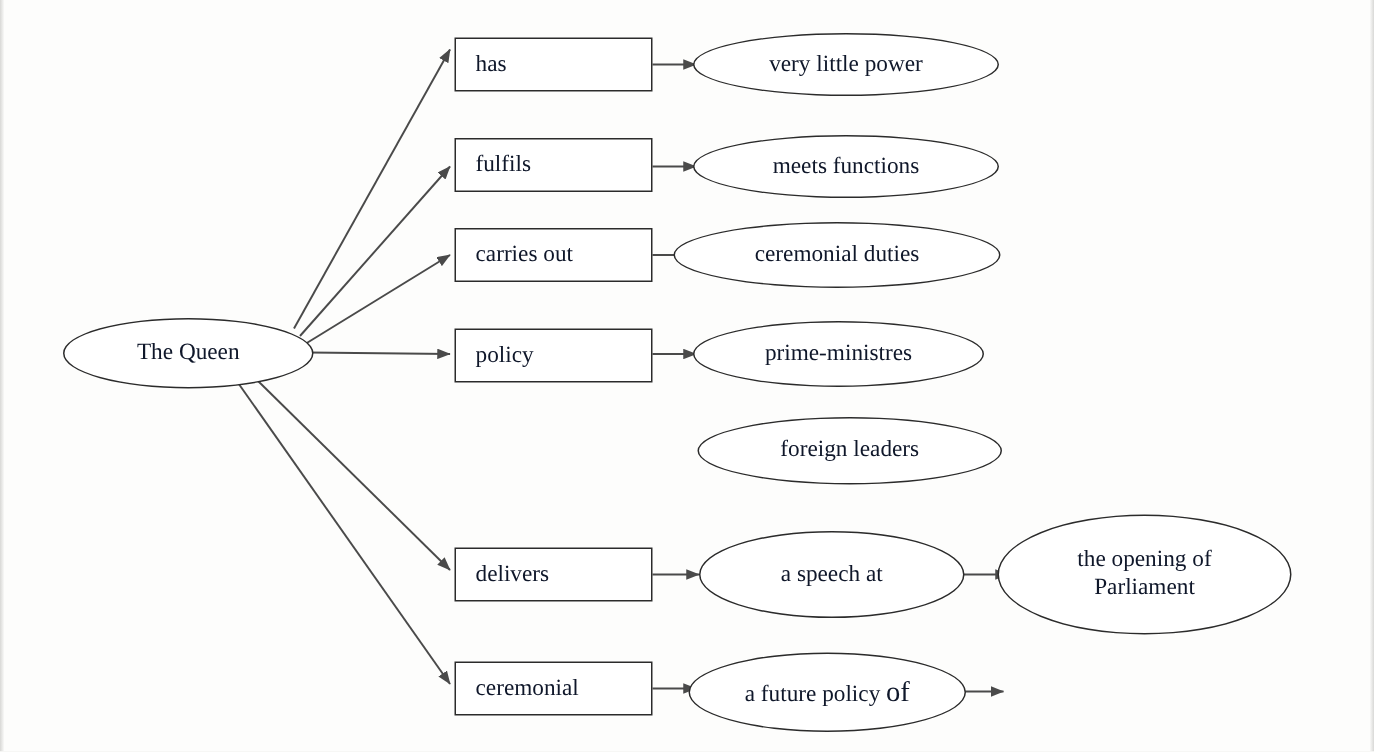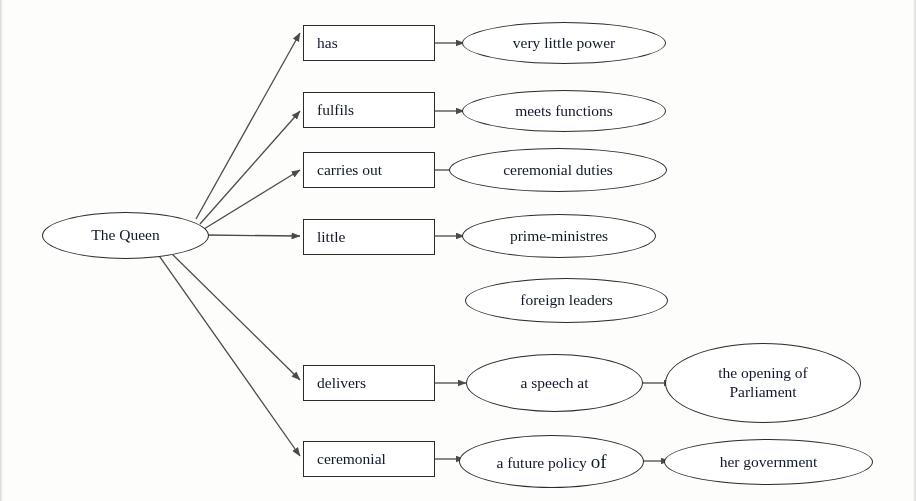--- a/index.html
+++ b/index.html
@@ -102,21 +102,21 @@
   <div class="node node-box" style="left:303px; top:25px; width:132px; height:36px;">
     <span class="node-label">has</span>
   </div>
   <div class="node node-box" style="left:303px; top:92px; width:132px; height:36px;">
     <span class="node-label">fulfils</span>
   </div>
   <div class="node node-box" style="left:303px; top:152px; width:132px; height:36px;">
     <span class="node-label">carries out</span>
   </div>
   <div class="node node-box" style="left:303px; top:219px; width:132px; height:36px;">
-    <span class="node-label">little</span>
+    <span class="node-label">policy</span>
   </div>
   <div class="node node-box" style="left:303px; top:365px; width:132px; height:36px;">
     <span class="node-label">delivers</span>
   </div>
   <div class="node node-box" style="left:303px; top:441px; width:132px; height:36px;">
     <span class="node-label">ceremonial</span>
   </div>
 
   <div class="node node-ellipse" style="left:462px; top:22px; width:204px; height:42px;">
     <span class="node-label">very little power</span>
@@ -141,17 +141,14 @@
       <span>a future policy </span><span class="big-of">of</span>
     </span>
   </div>
 
   <div class="node node-ellipse" style="left:665px; top:343px; width:196px; height:80px;">
     <span class="node-label">
       <span>the opening of</span><br>
       <span>Parliament</span>
     </span>
   </div>
-  <div class="node node-ellipse" style="left:664px; top:439px; width:209px; height:46px;">
-    <span class="node-label">her government</span>
-  </div>
 
 </div>
 
 </body></html>

